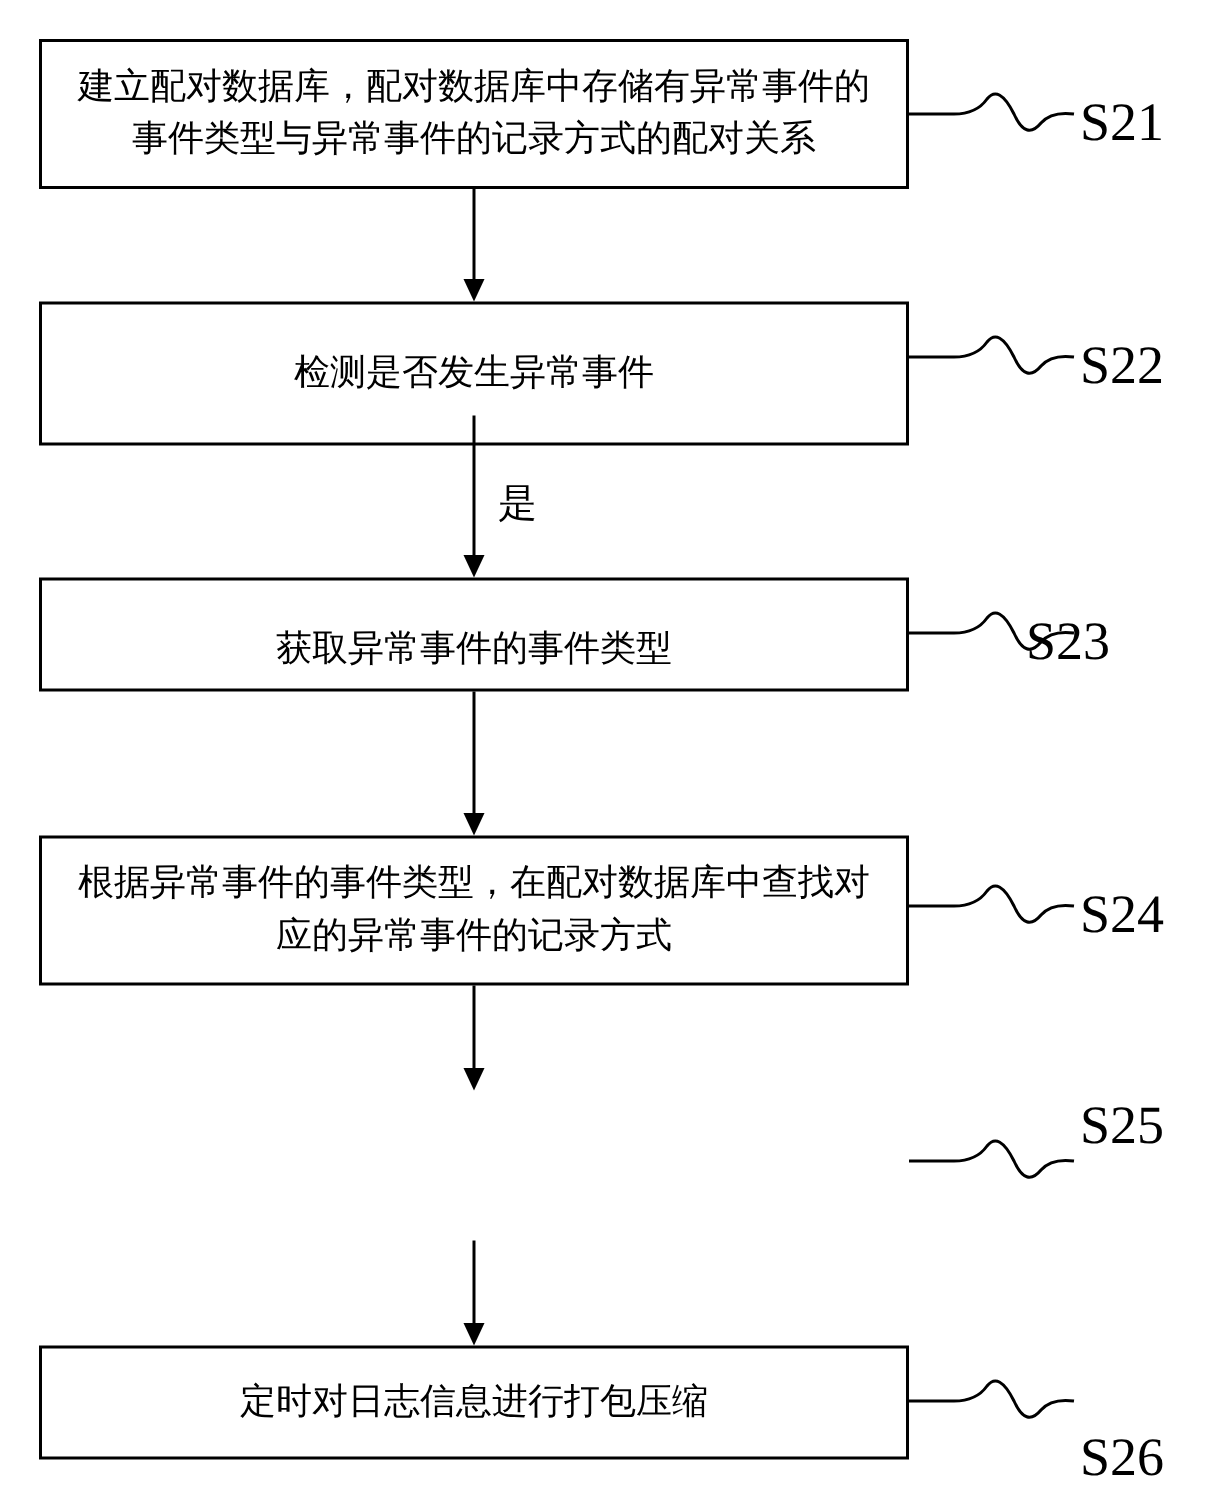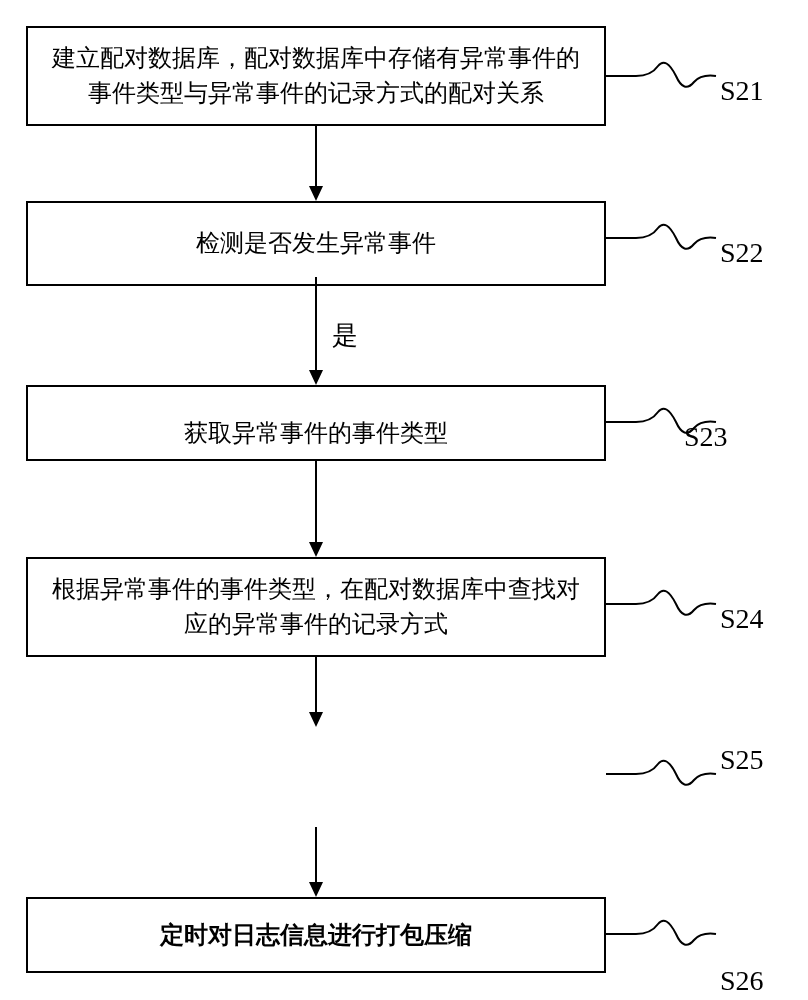--- a/index.html
+++ b/index.html
@@ -24,23 +24,22 @@
     display: flex;
     align-items: center;
     justify-content: center;
     text-align: center;
     font-size: 24px;
     line-height: 1.45;
     padding: 8px 16px;
   }
   .label {
     position: absolute;
-    font-size: 28px;
+    font-size: 36px;
     font-family: "Times New Roman", serif;
-    margin-top: 15px;
   }
   .edge-label {
     position: absolute;
     font-size: 26px;
   }
   .connector {
     position: absolute;
     overflow: visible;
   }
   .step-tick {
@@ -50,34 +49,34 @@
 </style>
 </head>
 <body>
 
 <div class="canvas">
 
   <div class="box" style="left:26px; top:26px; width:580px; height:100px;">
     <span>建立配对数据库，配对数据库中存储有异常事件的事件类型与异常事件的记录方式的配对关系</span>
   </div>
 
-  <div class="box" style="left:26px; top:201px; width:580px; height:85px;">
+  <div class="box" style="left:26px; top:201px; width:580px; height:96px;">
     <span>检测是否发生异常事件</span>
   </div>
 
   <div class="box" style="left:26px; top:385px; width:580px; height:76px;align-items:flex-end;">
     <span>获取异常事件的事件类型</span>
   </div>
 
   <div class="box" style="left:26px; top:557px; width:580px; height:100px;justify-content:center;">
     <span>根据异常事件的事件类型，在配对数据库中查找对应的异常事件的记录方式</span>
   </div>
 
 
-  <div class="box" style="left:26px; top:897px; width:580px; height:76px;font-weight:bold;">
+  <div class="box" style="left:26px; top:897px; width:580px; height:76px;">
     <span>定时对日志信息进行打包压缩</span>
   </div>
 
   <div class="label" style="left:720px; top:60px;">S21</div>
   <div class="label" style="left:720px; top:222px;text-align:right;">S22</div>
   <div class="label" style="left:684px; top:406px;">S23</div>
   <div class="label" style="left:720px; top:588px;">S24</div>
   <div class="label" style="left:720px; top:729px;">S25</div>
   <div class="label" style="left:720px; top:950px;">S26</div>
 

